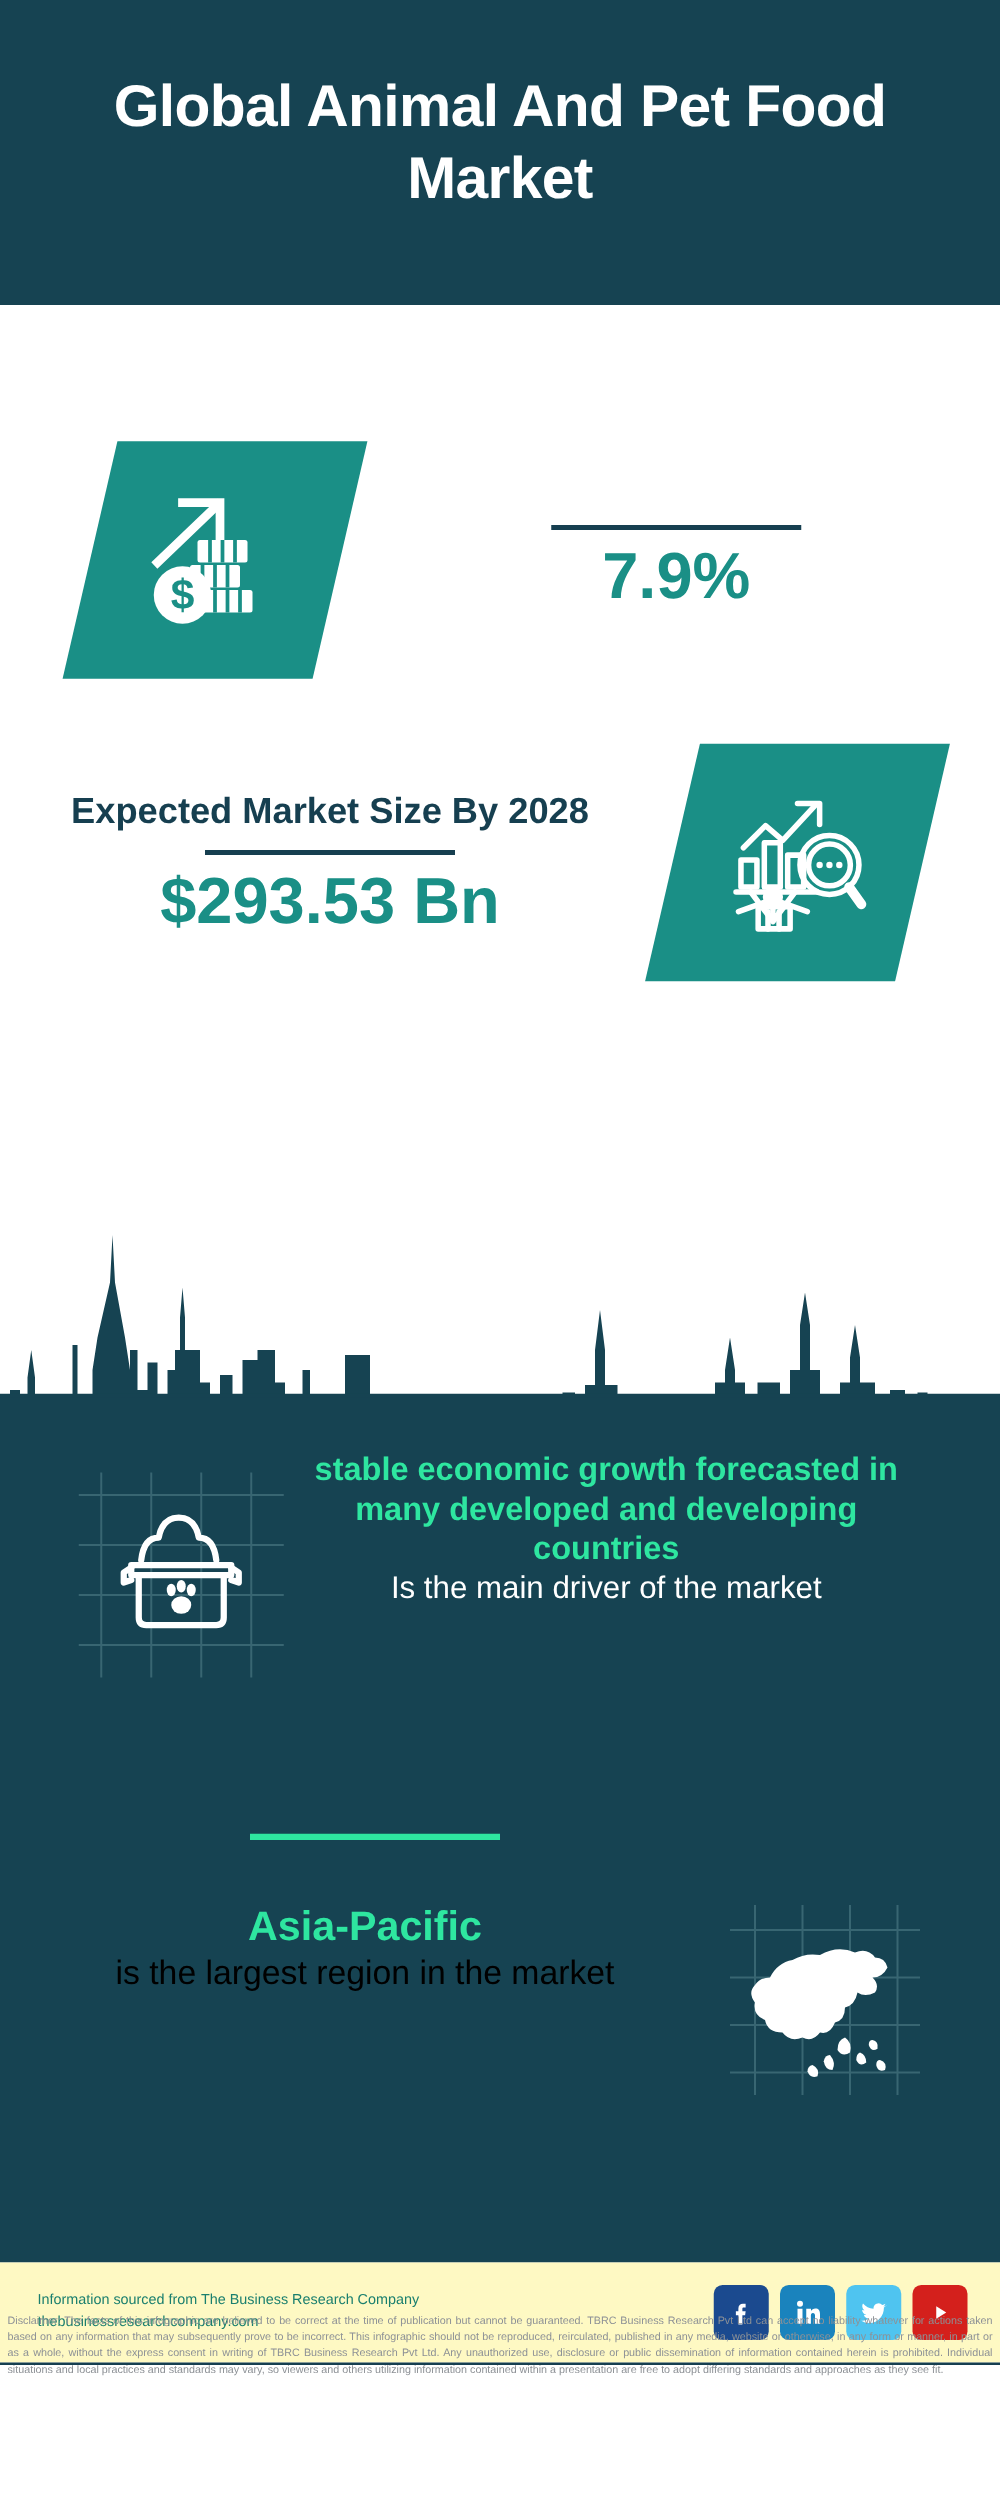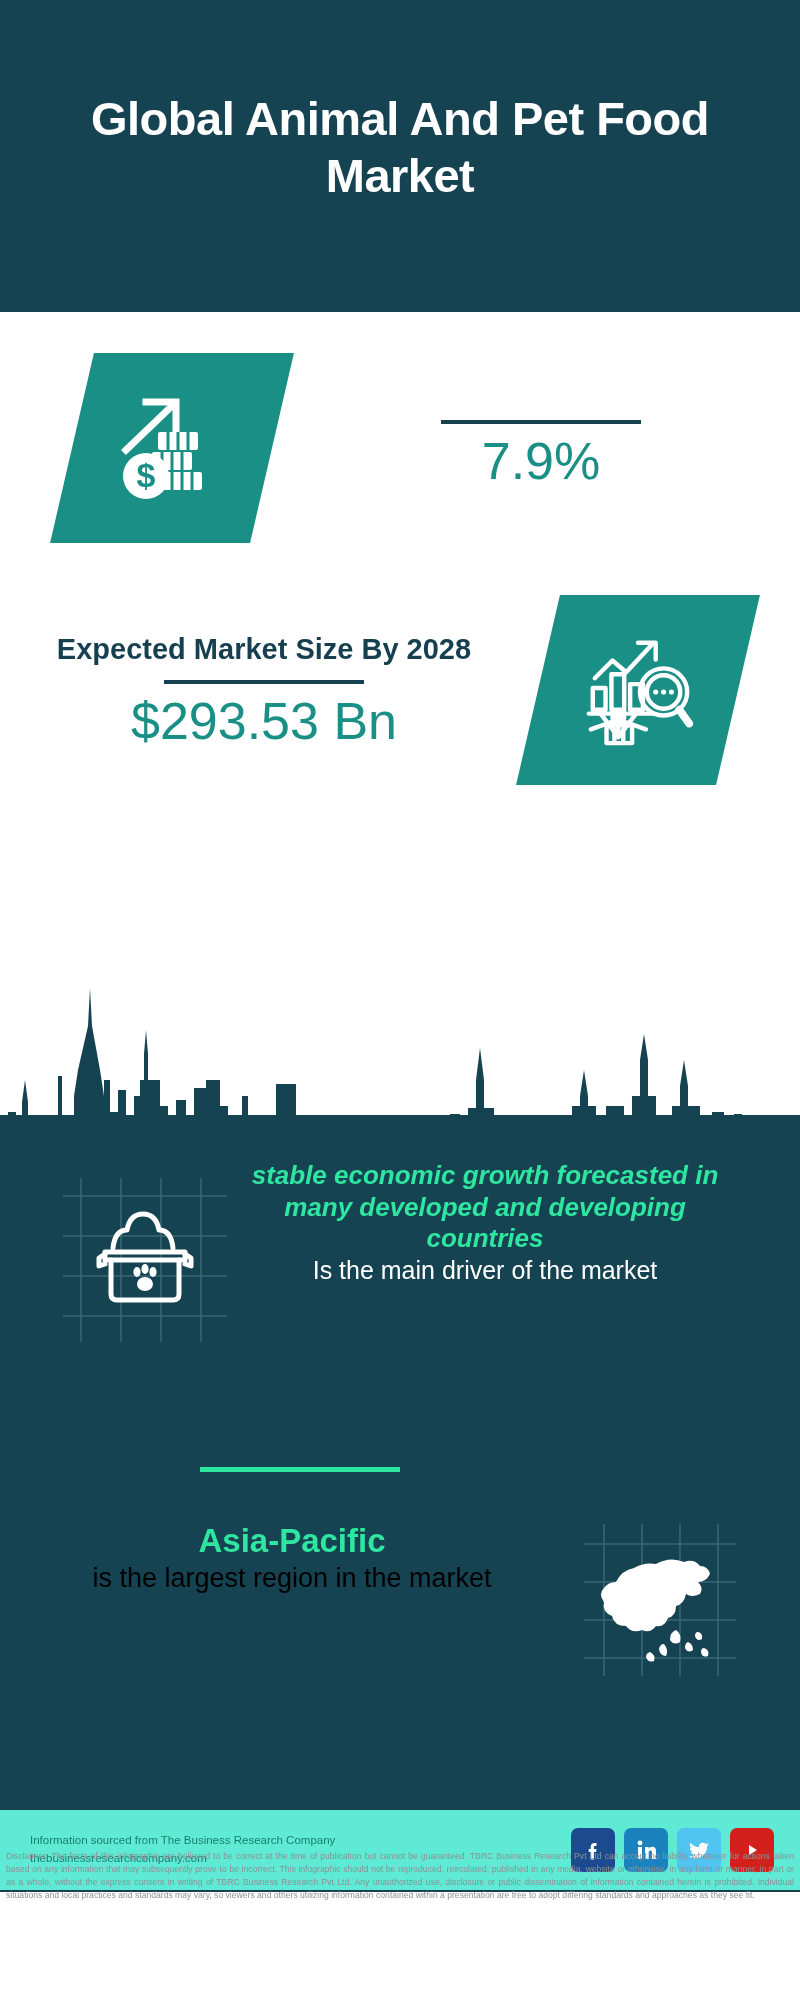--- a/index.html
+++ b/index.html
@@ -6,21 +6,21 @@
   html,body { width:800px; height:2000px; }
   body {
     font-family: "Liberation Sans", sans-serif;
     background:#ffffff;
     overflow:hidden;
   }
   .page { position:relative; width:800px; height:2000px; background:#fff; }
 
   
   .header {
-    position:absolute; left:0; top:0; width:800px; height:312px;
+    position:absolute; left:0; top:0; width:800px; height:244px;
     background:#164352;
     display:flex; align-items:center; justify-content:center;
   }
   .header-title {
     color:#ffffff;
     font-size:47px;
     font-weight:bold;
     line-height:1.22;
     text-align:center;
     letter-spacing:-0.5px;
@@ -52,21 +52,21 @@
     font-weight:bold;
     line-height:1.28;
   }
   .rule {
     width:200px; height:4px; background:#163f50;
     margin:12px auto 10px auto;
   }
   .stat-value {
     color:#1a8f86;
     font-size:52px;
-    font-weight:normal;
+    font-weight:bold;
     line-height:1.05;
   }
 
   .tile-left  { margin-left:72px; margin-right:10px; }
   .tile-right { margin-right:62px; margin-left:10px; }
 
   
   .skyline-wrap {
     position:absolute; left:0; top:930px; width:800px; height:1000px;
   }
@@ -74,38 +74,38 @@
 
   
   .dark-body {
     position:absolute; left:0; top:1118px; width:800px; height:692px;
     background:#164352;
   }
 
   .driver { position:absolute; left:0; top:1160px; width:800px; display:flex; align-items:flex-start; }
   .driver-icon { width:190px; flex:0 0 auto; margin-left:50px; display:flex; justify-content:center; padding-top:10px; }
   .driver-text { flex:1 1 auto; padding-right:70px; text-align:center; }
-  .highlight { color:#2ee6a0; font-size:26px; font-weight:bold; line-height:1.22; display:block;font-style:italic; }
+  .highlight { color:#2ee6a0; font-size:26px; font-weight:bold; line-height:1.22; display:block; }
   .subtext { color:#ffffff; font-size:25px; font-weight:400; line-height:1.24; display:block; }
 
   .divider {
     position:absolute; left:200px; top:1467px; width:200px; height:5px;
     background:#2ee6a0;
   }
 
   .region { position:absolute; left:0; top:1520px; width:800px; display:flex; align-items:flex-start; }
   .region-text { flex:1 1 auto; text-align:center; padding-left:24px; }
   .region-icon { width:200px; flex:0 0 auto; margin-right:40px; display:flex; justify-content:center; }
   .region-name { color:#2ee6a0; font-size:33px; font-weight:bold; line-height:1.25; display:block; }
   .region-sub { color:#000000; font-size:27px; font-weight:400; line-height:1.26; display:block; }
 
   
   .footer {
     position:absolute; left:0; top:1810px; width:800px; height:80px;
-    background:#5eead4;
+    background:#fef9c3;
     display:flex; align-items:center;
   }
   .footer-text { margin-left:30px; flex:1 1 auto; }
   .footer-line { color:#1a7f6e; font-size:11.5px; line-height:1.55; }
   .social { display:flex; gap:9px; margin-right:26px; }
   .soc {
     width:44px; height:44px; border-radius:7px;
     display:flex; align-items:center; justify-content:center;
   }
   .soc-fb { background:#1b4a8f; }

